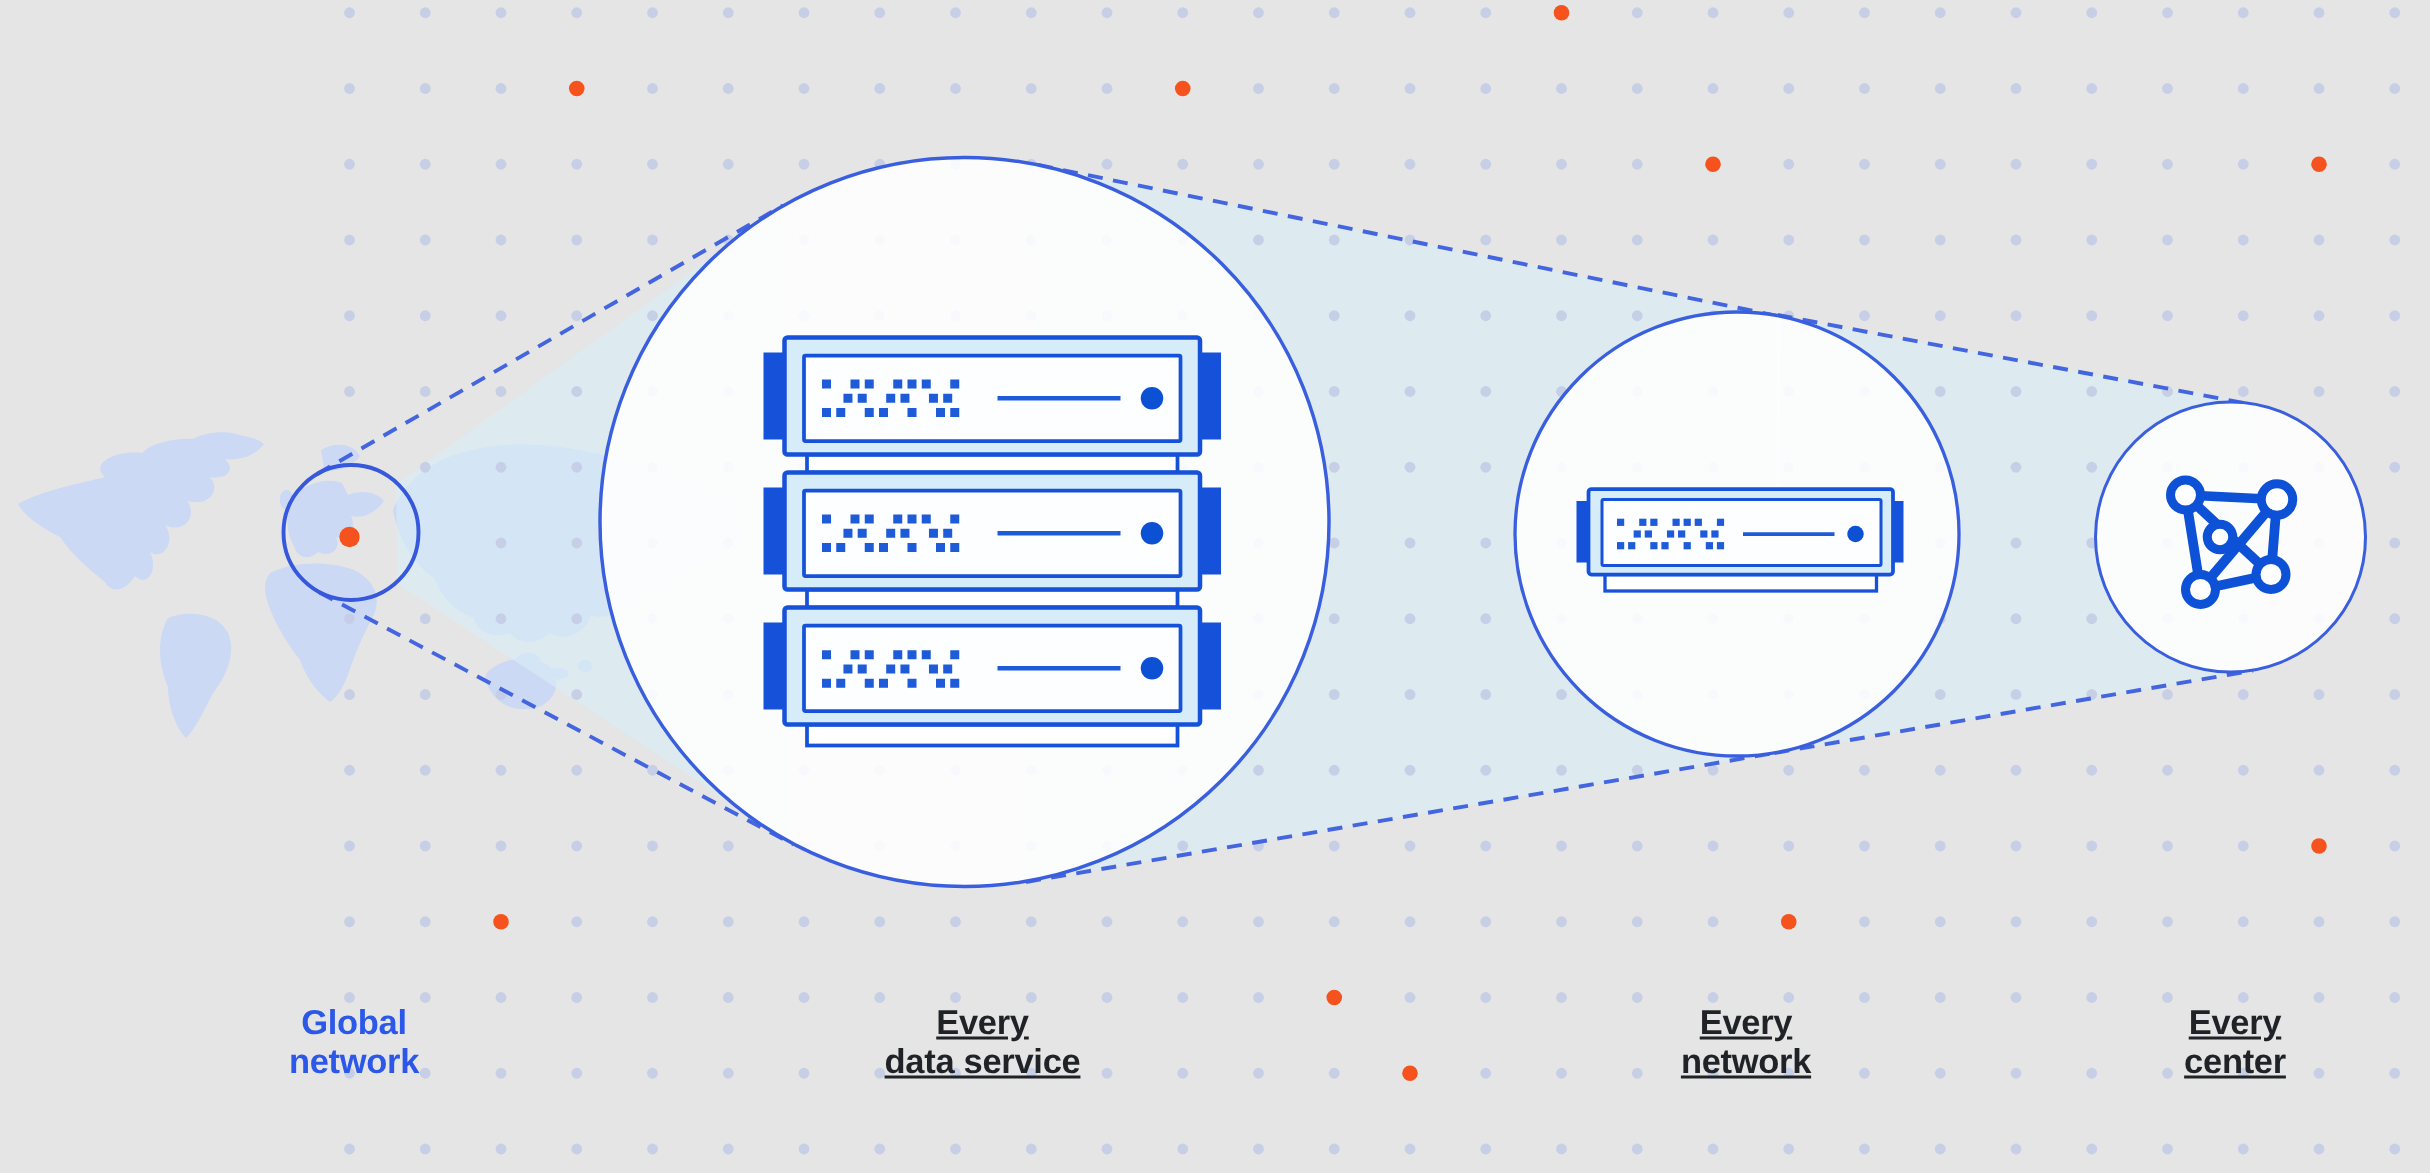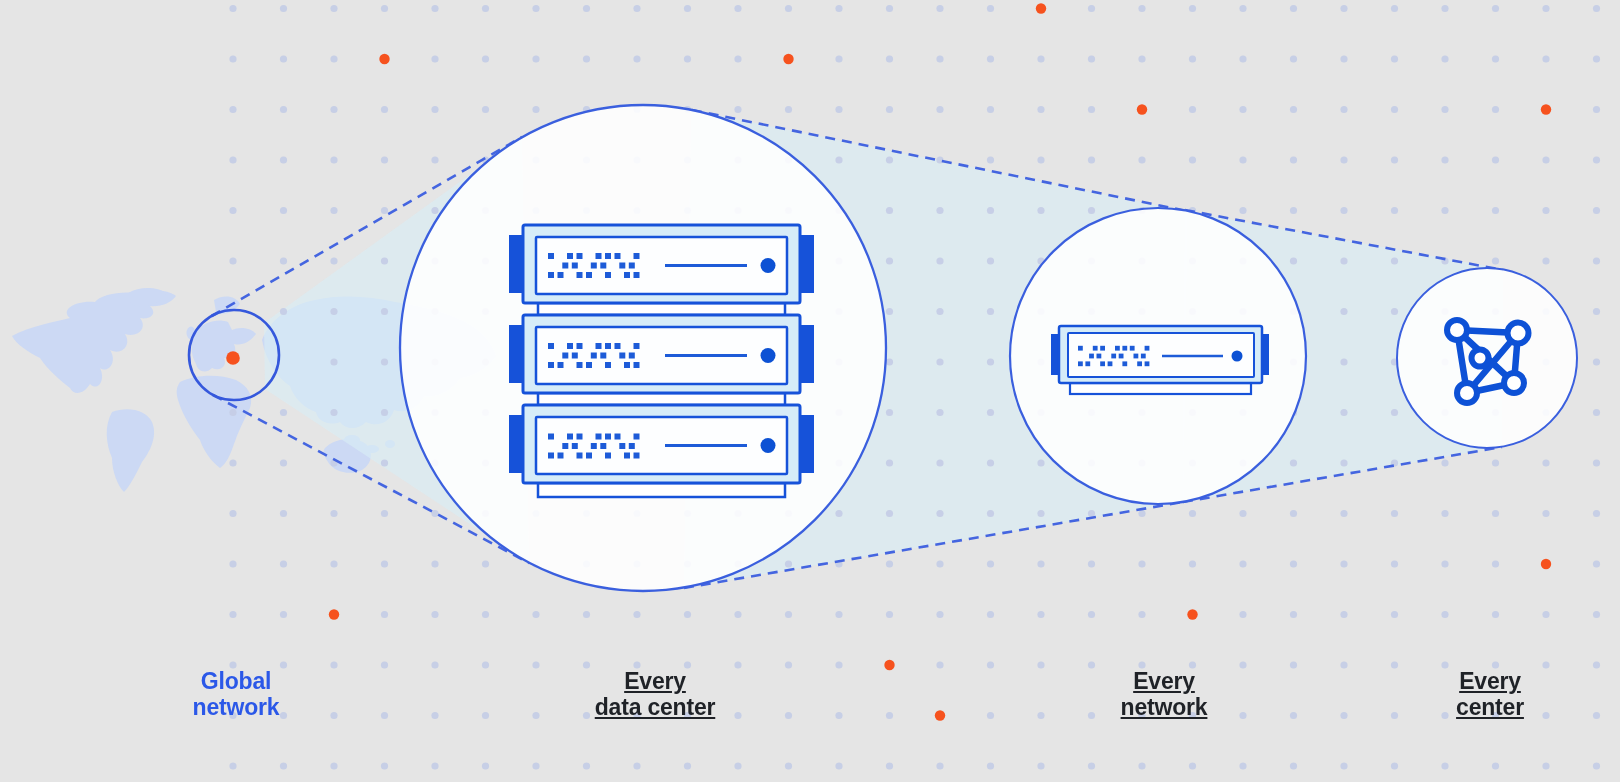--- a/index.html
+++ b/index.html
@@ -677,21 +677,21 @@
   <circle cx="234" cy="355" r="45" fill="none" stroke="#3558DC" stroke-width="2.6"></circle>
   <circle cx="233" cy="358" r="6.8" fill="#F6521E"></circle>
 </svg>
 
   <div id="label-global" class="stage-label label-blue">
     <div>Global</div>
     <div>network</div>
   </div>
   <div id="label-datacenter" class="stage-label label-dark">
     <div>Every</div>
-    <div>data center</div>
+    <div>data service</div>
   </div>
   <div id="label-server" class="stage-label label-dark">
     <div>Every</div>
     <div>network</div>
   </div>
   <div id="label-service" class="stage-label label-dark">
     <div>Every</div>
     <div>center</div>
   </div>
 </div>

